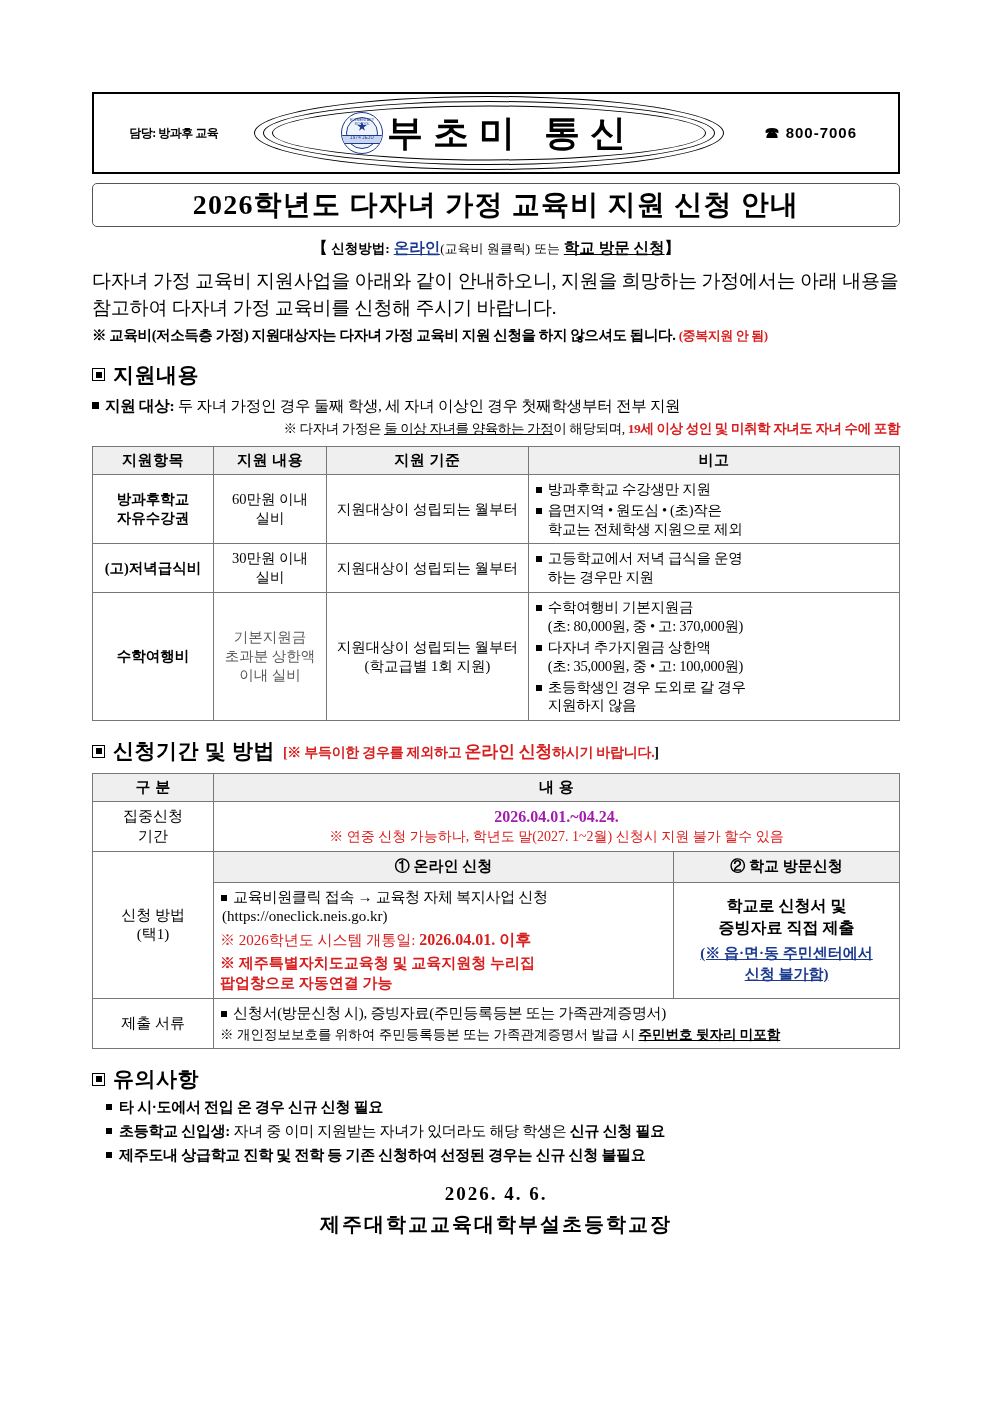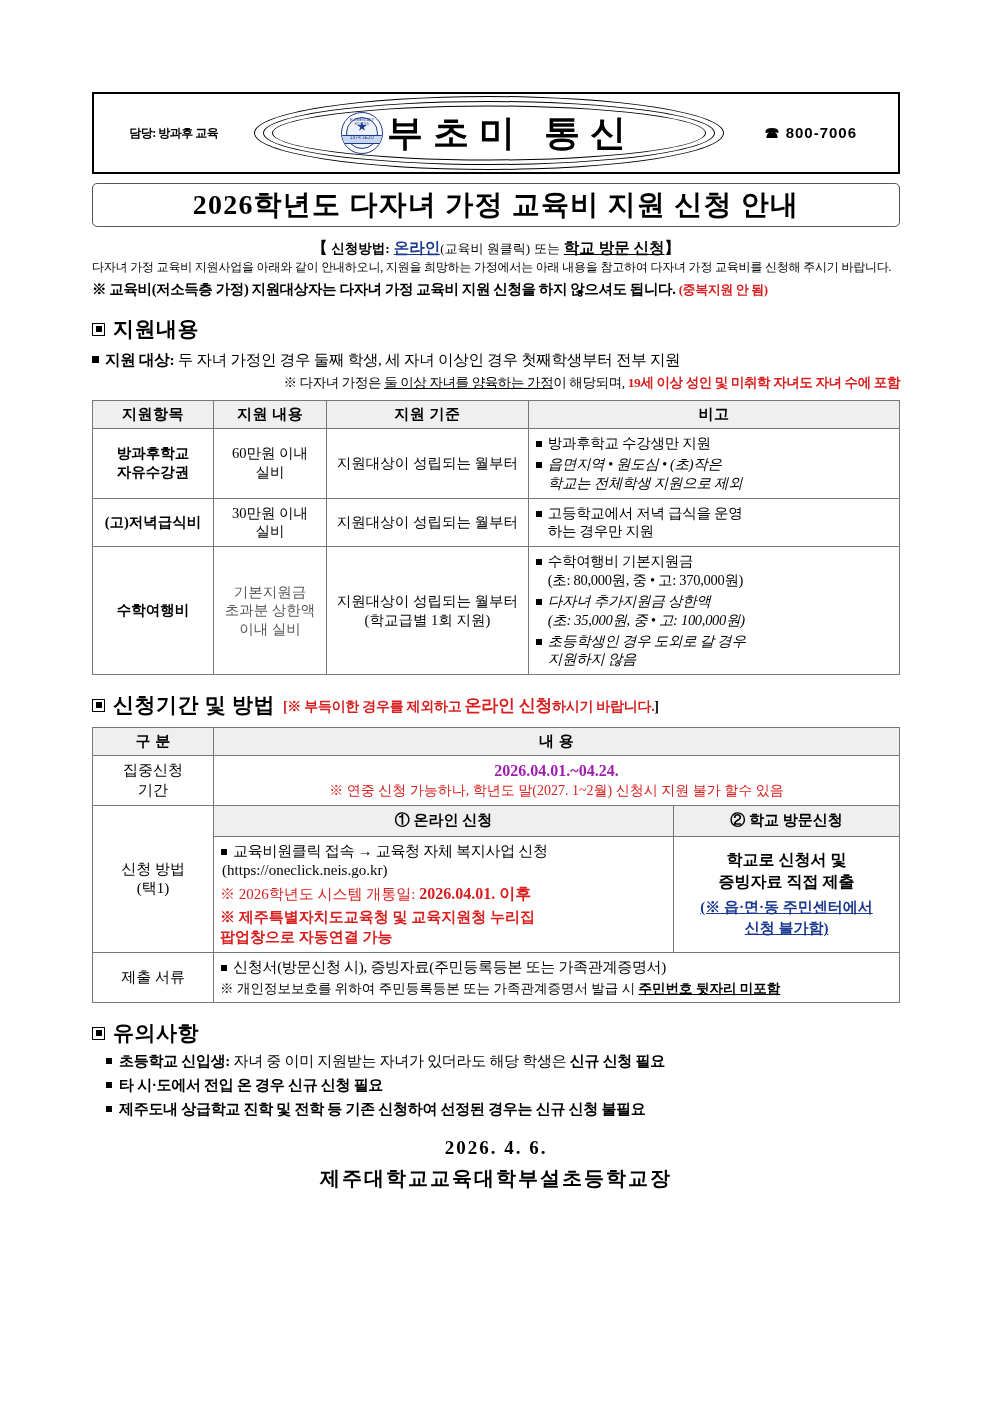--- a/index.html
+++ b/index.html
@@ -158,21 +158,22 @@
     margin-top: 11px;
     font-size: 15.5px;
     font-weight: bold;
   }
   .apply-method .lbl { font-size: 13.5px; }
   .apply-method u { text-decoration: underline; }
   .apply-method .blue { color: #1b3a8f; }
   .apply-method .small { font-size: 13px; font-weight: normal; }
 
   .para {
-    font-size: 12px;
+    margin-top: 9px;
+    font-size: 19px;
     line-height: 1.42;
     letter-spacing: -0.2px;
   }
   .note-line {
     margin-top: 4px;
     font-size: 14.5px;
     font-weight: bold;
     letter-spacing: -0.4px;
   }
   .note-line .rd-s { color: #d81e1e; font-size: 13px; }
@@ -261,21 +262,21 @@
     padding-left: 13px;
     letter-spacing: -0.3px;
   }
   .li::before {
     content: "";
     position: absolute;
     left: 1px; top: 7px;
     width: 6px; height: 6px;
     background: #000;
   }
-  .li + .li { margin-top: 2px; font-style: italic; }
+  .li + .li { margin-top: 2px; }
 
   
   .t2 td { font-size: 15px; }
   .t2 .red { color: #d81e1e; }
   .t2 .big-red { color: #a21caf; font-size: 16px; font-weight: bold; }
   .t2 .blue { color: #1b3a8f; }
   .t2 u { text-decoration: underline; }
   .center-b { text-align: center; font-weight: bold; }
 
   
@@ -491,24 +492,24 @@
         </tr>
       </tbody>
     </table>
 
     <div class="sec">
       <span class="sq"></span>
       <h2>유의사항</h2>
     </div>
 
     <div class="notice-item">
+      <span class="bs"></span><b>타 시·도에서 전입 온 경우 </b><b>신규 신청 필요</b>
+    </div>
+    <div class="notice-item">
       <span class="bs"></span><b>초등학교 신입생:</b><span> 자녀 중 이미 지원받는 자녀가 있더라도 해당 학생은 </span><b>신규 신청 필요</b>
-    </div>
-    <div class="notice-item">
-      <span class="bs"></span><b>타 시·도에서 전입 온 경우 </b><b>신규 신청 필요</b>
     </div>
     <div class="notice-item">
       <span class="bs"></span><b>제주도내 상급학교 진학 및 전학 등 기존 신청하여 선정된 경우는 </b><b>신규 신청 불필요</b>
     </div>
 
     <div class="date">2026.  4.  6.</div>
     <div class="signer">제주대학교교육대학부설초등학교장</div>
 
   </div>
 </div>

